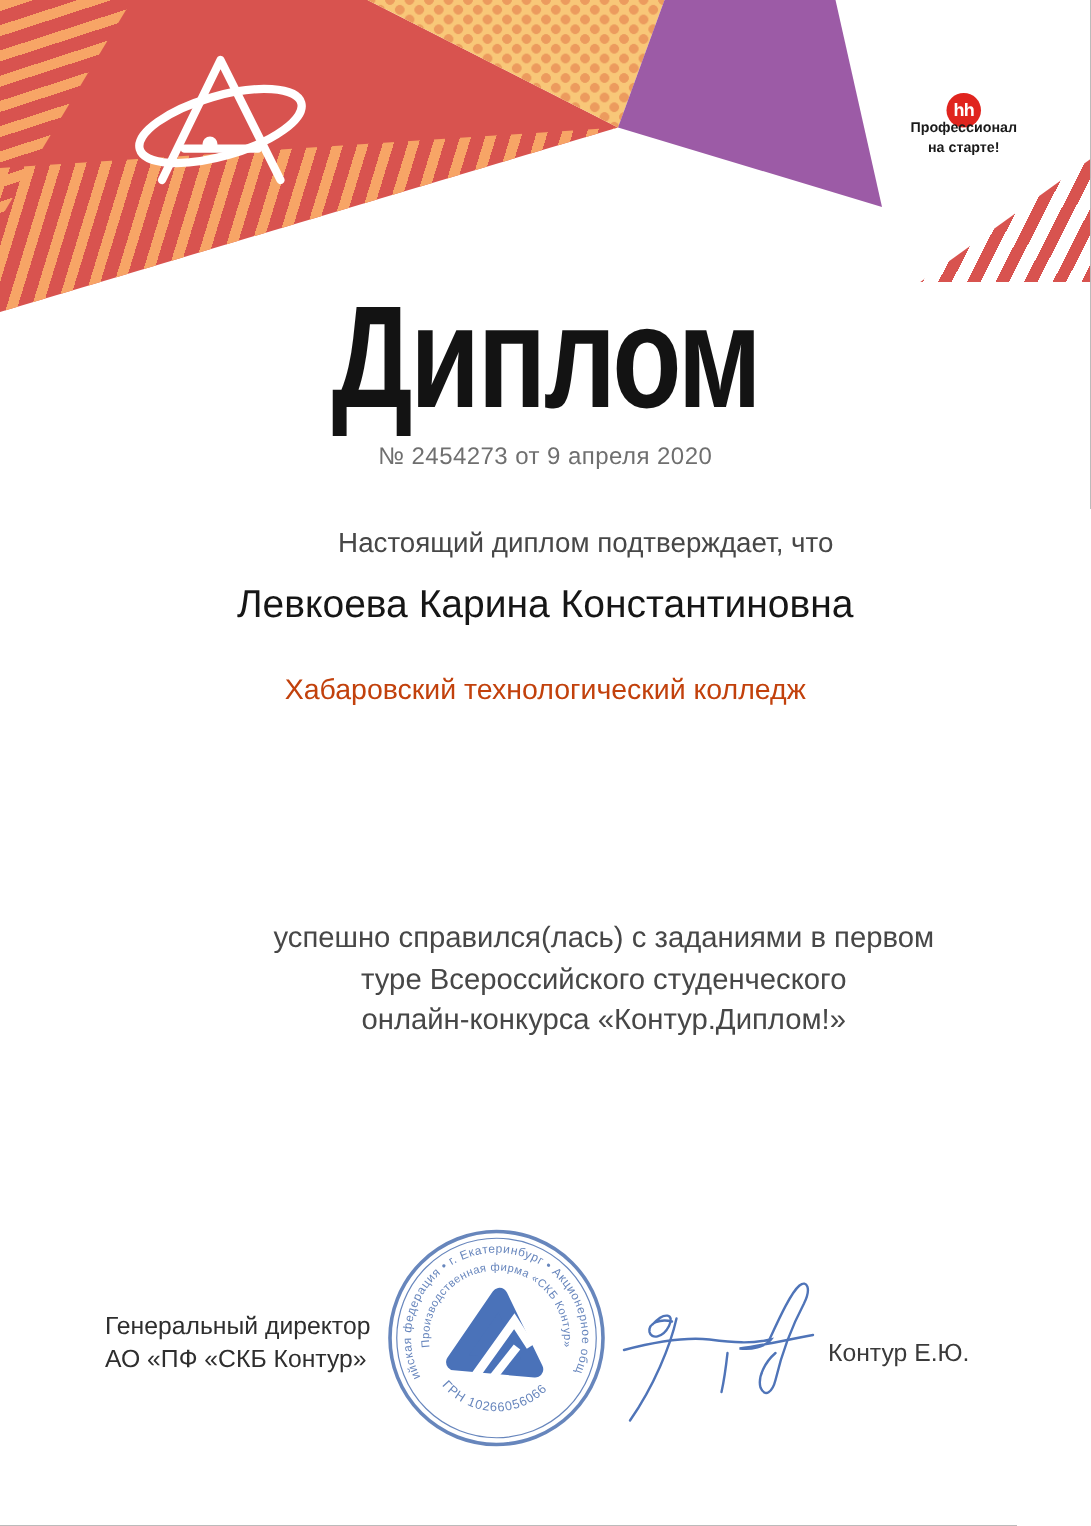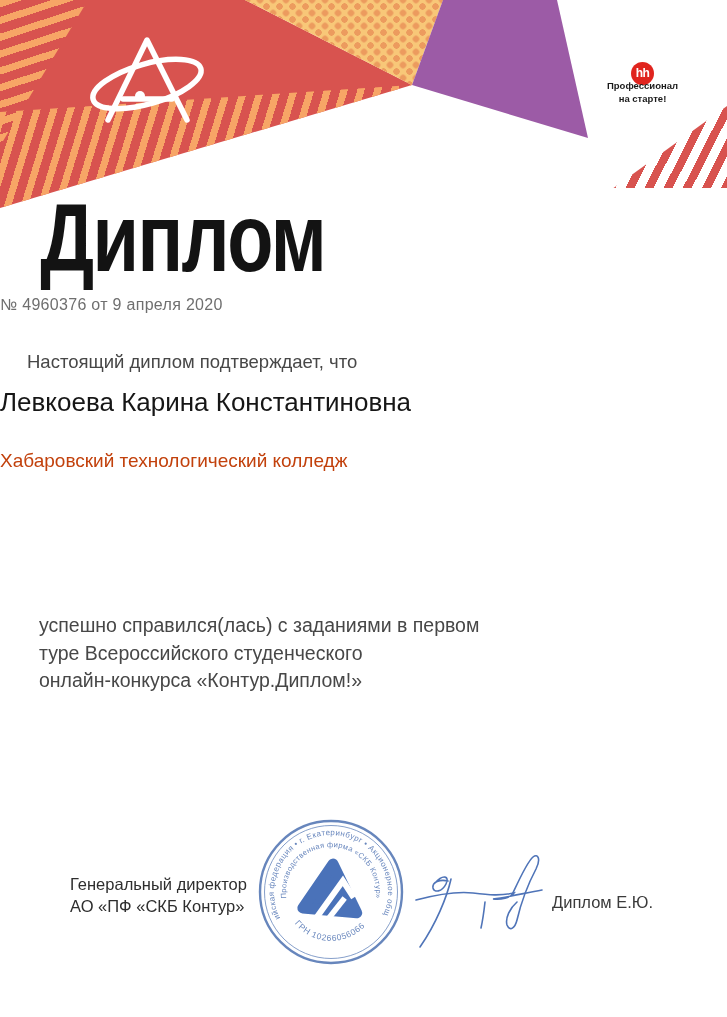--- a/index.html
+++ b/index.html
@@ -49,21 +49,21 @@
   .hh-circle{
     position:absolute;left:631px;top:50px;width:23px;height:23px;border-radius:50%;
     background:#e0241e;color:#fff;font-weight:bold;font-size:12px;line-height:23px;
     text-align:center;letter-spacing:-0.5px;margin-top:12px;
   }
   .hh-tagline{
     position:absolute;left:575px;top:80px;width:135px;
     text-align:center;font-size:9.5px;font-weight:bold;color:#1a1a1a;line-height:12.5px;
   }
   
-  .center-text{position:absolute;left:0;width:727px;text-align:left;}
+  .center-text{position:absolute;left:0;width:727px;text-align:center;}
   .doc-title{top:186px;font-size:97px;font-weight:700;color:#131313;line-height:104px;}
   .doc-title .squeeze{display:inline-block;transform:scaleX(0.78);transform-origin:center;letter-spacing:-2px;}
   .doc-number{top:296px;font-size:16px;color:#6f6f6f;letter-spacing:0.3px;}
   .doc-confirm{top:351px;font-size:18.5px;color:#474747;padding-left:27px;}
   .doc-name{top:387px;font-size:26px;font-weight:normal;color:#161616;}
   .doc-college{top:450px;font-size:19px;color:#c2410c;}
   .doc-body{top:612px;font-size:19.5px;color:#474747;line-height:27.5px;padding-left:39px;}
   
   .signer-role{
     position:absolute;left:70px;top:874px;width:240px;text-align:left;
@@ -101,21 +101,21 @@
 
   <div class="hh-circle">hh</div>
   <div class="hh-tagline">
     <div>Профессионал</div>
     <div>на старте!</div>
   </div>
 
   <div class="center-text doc-title">
     <span class="squeeze">Диплом</span>
   </div>
-  <div class="center-text doc-number">№ 4960376 от 9 апреля 2020</div>
+  <div class="center-text doc-number">№ 2454273 от 9 апреля 2020</div>
   <div class="center-text doc-confirm">Настоящий диплом подтверждает, что</div>
   <div class="center-text doc-name">Левкоева Карина Константиновна</div>
   <div class="center-text doc-college">Хабаровский технологический колледж</div>
   <div class="center-text doc-body">
     <div>успешно справился(лась) с заданиями в первом</div>
     <div>туре Всероссийского студенческого</div>
     <div>онлайн-конкурса «Контур.Диплом!»</div>
   </div>
 
   <div class="signer-role">
@@ -151,15 +151,15 @@
   <svg class="signature" width="145" height="100" viewBox="0 0 145 100">
     <g fill="none" stroke="#4f74b8" stroke-width="1.6" stroke-linecap="round">
       <path d="M22 32 C30 23 37 25 33 33 C29 41 21 42 20 37 C19 31 27 28 35 30"></path>
       <path d="M38 28 C34 46 23 73 7 96"></path>
       <path d="M3 49 C22 44 42 40 60 42 C76 44 87 45 101 42 C97 47 88 49 80 48 C96 46 112 42 129 39"></path>
       <path d="M99 44 C106 29 114 11 120 6 C125 2 128 8 123 18 C114 35 108 52 104 69 C102 77 97 81 94 74 C92 67 97 57 104 51"></path>
       <path d="M72 51 C71 60 70 68 68 77"></path>
     </g>
   </svg>
 
-  <div class="signer-name">Диплом Е.Ю.</div>
+  <div class="signer-name">Контур Е.Ю.</div>
 
 </div>
 
 </body></html>

